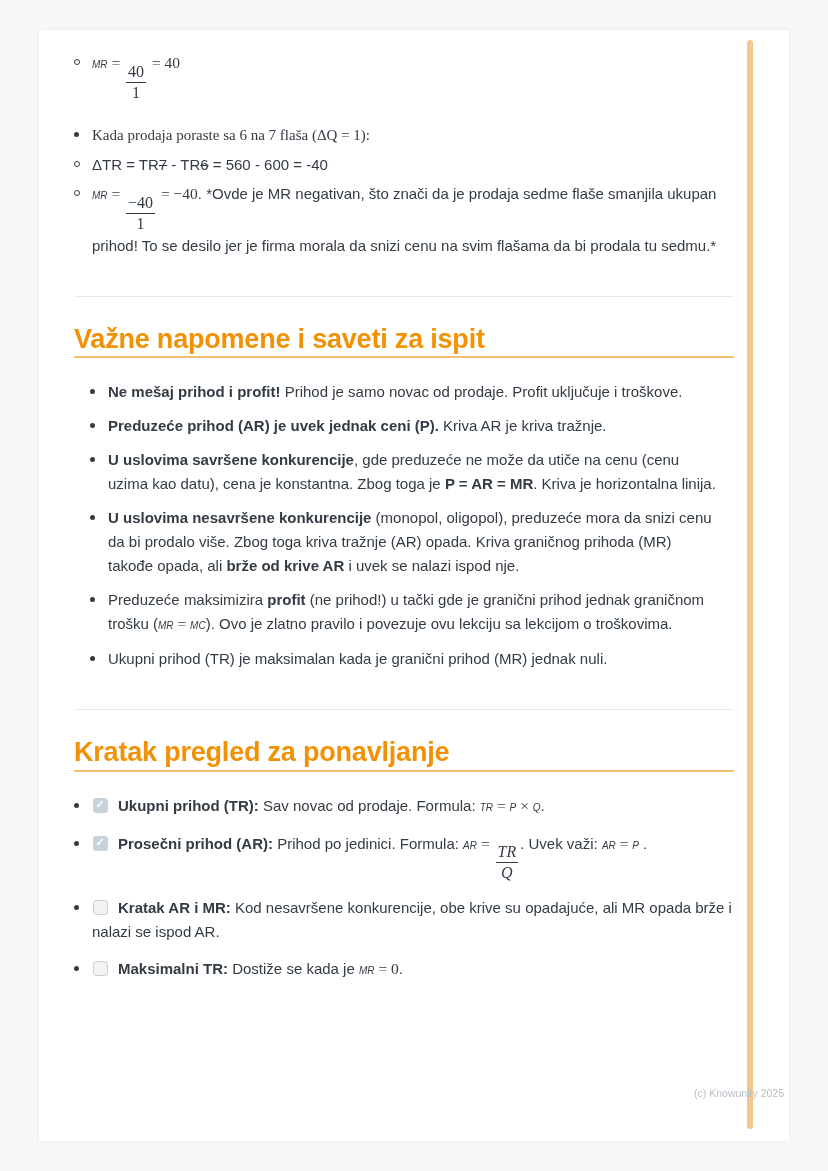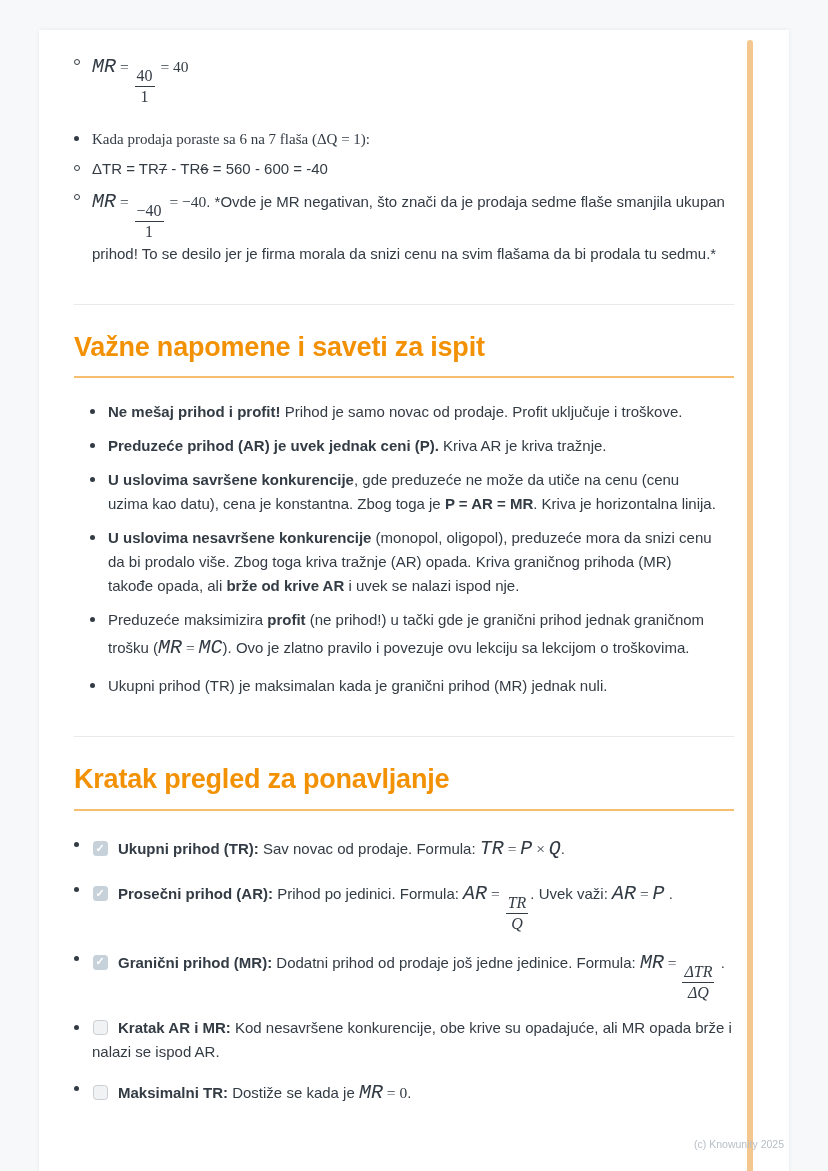--- a/index.html
+++ b/index.html
@@ -41,38 +41,37 @@
     content: ""; width: 5px; height: 5px; border-radius: 50%;
     background: var(--text, #333b44); margin-top: 9px;
   }
   .marker.circle::before {
     content: ""; width: 4px; height: 4px; border-radius: 50%;
     border: 1.4px solid var(--text, #333b44); background: #fff; margin-top: 8px;
   }
   .item-text { flex: 1; }
   .seg-t { }
   .seg-b { font-weight: 700; }
-  .seg-m  { font-family: Liberation Mono, monospace; font-style: italic; font-size: 20px; }
+  .seg-m  { font-family: Liberation Sans, sans-serif; font-style: italic; font-size: 10px; }
   .seg-mn { font-family: "Liberation Serif", serif; font-size: 15.5px; }
   .seg-s { text-decoration: line-through; }
   .frac {
     display: inline-flex; flex-direction: column; align-items: center;
     font-family: "Liberation Serif", serif; font-size: 16px; line-height: 1.25;
     vertical-align: -0.55em; margin: 0 2px;
   }
   .frac .fnum { border-bottom: 1px solid var(--text, #333b44); padding: 0 2px; }
   .frac.it { font-style: italic; }
   h2.section-title {
     color: var(--heading, #f29104);
     font-size: 27px;
     line-height: 1.25;
     font-weight: 700;
     letter-spacing: -0.2px;
     margin: 24px 0 0;
-    padding-bottom: 12px;
     border-bottom: 2px solid var(--heading-rule, #f6bf70);
   }
   section .list { margin-top: 22px; }
   .divider { border: none; border-top: 1px solid var(--divider, #e7e9ec); margin: 38px 0 26px; }
   .cb {
     display: inline-block; width: 15px; height: 15px; border-radius: 3.5px;
     margin: 0 10px 0 1px; vertical-align: -2px; position: relative;
   }
   .cb.checked { background: #c6d1da; }
   .cb.checked::after {
@@ -165,27 +164,20 @@
             </div>
             <div class="li lvl1">
               <span class="marker disc"></span>
               <span class="item-text"><span class="cb checked"></span><span class="seg-b">Prosečni prihod (AR):</span><span class="seg-t"> Prihod po jedinici. Formula: </span><span class="seg-m">AR</span><span class="seg-mn"> = </span><span class="frac it">
                   <span class="fnum">TR</span>
                   <span class="fden">Q</span>
                 </span><span class="seg-t">. Uvek važi: </span><span class="seg-m">AR</span><span class="seg-mn"> = </span><span class="seg-m">P</span><span class="seg-t"> .</span></span>
             </div>
             <div class="li lvl1">
               <span class="marker disc"></span>
-              <span class="item-text"><span class="cb checked"></span><span class="seg-b">Granični prihod (MR):</span><span class="seg-t"> Dodatni prihod od prodaje još jedne jedinice. Formula: </span><span class="seg-m">MR</span><span class="seg-mn"> = </span><span class="frac it">
-                  <span class="fnum">ΔTR</span>
-                  <span class="fden">ΔQ</span>
-                </span><span class="seg-t"> .</span></span>
-            </div>
-            <div class="li lvl1">
-              <span class="marker disc"></span>
               <span class="item-text"><span class="cb unchecked"></span><span class="seg-b">Kratak AR i MR:</span><span class="seg-t"> Kod nesavršene konkurencije, obe krive su opadajuće, ali MR opada brže i nalazi se ispod AR.</span></span>
             </div>
             <div class="li lvl1">
               <span class="marker disc"></span>
               <span class="item-text"><span class="cb unchecked"></span><span class="seg-b">Maksimalni TR:</span><span class="seg-t"> Dostiže se kada je </span><span class="seg-m">MR</span><span class="seg-mn"> = 0</span><span class="seg-t">.</span></span>
             </div>
           </div>
       </section>
 
     </div>

